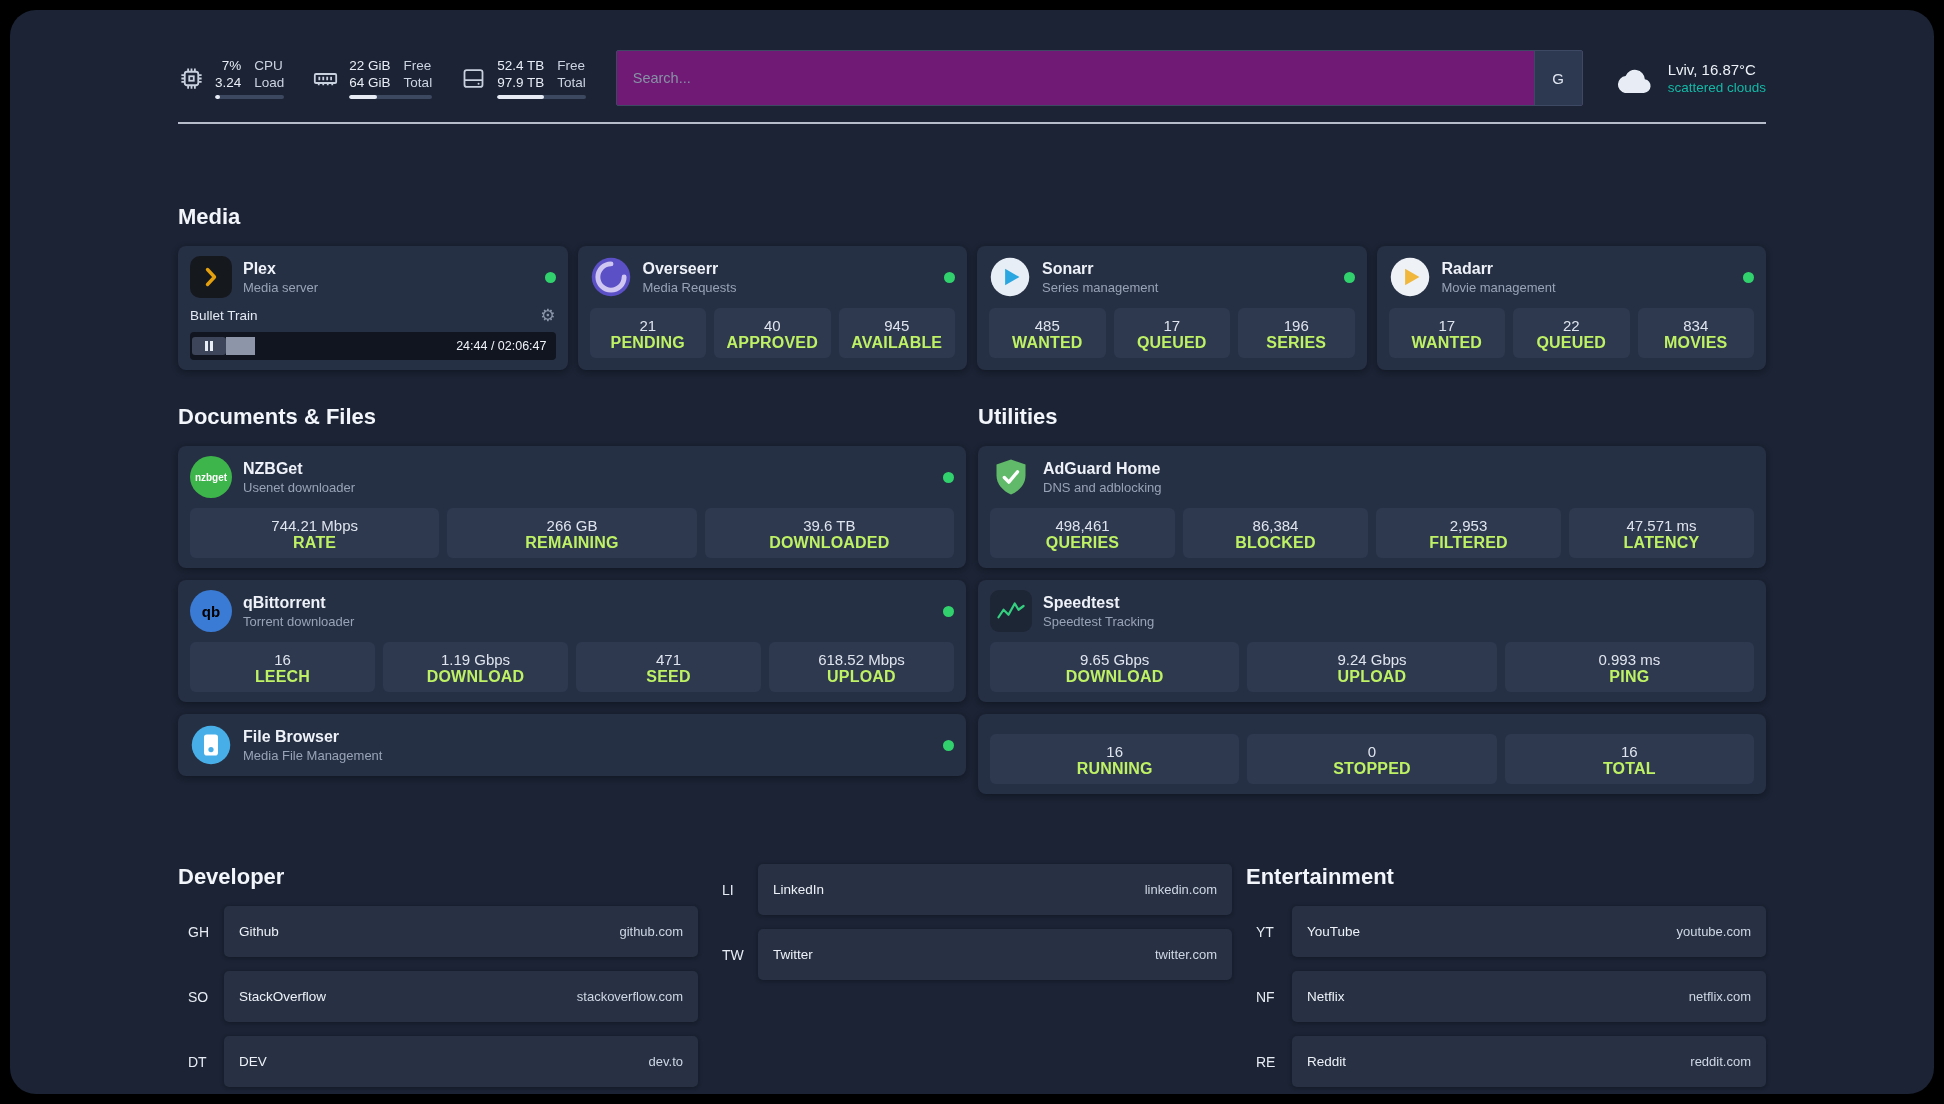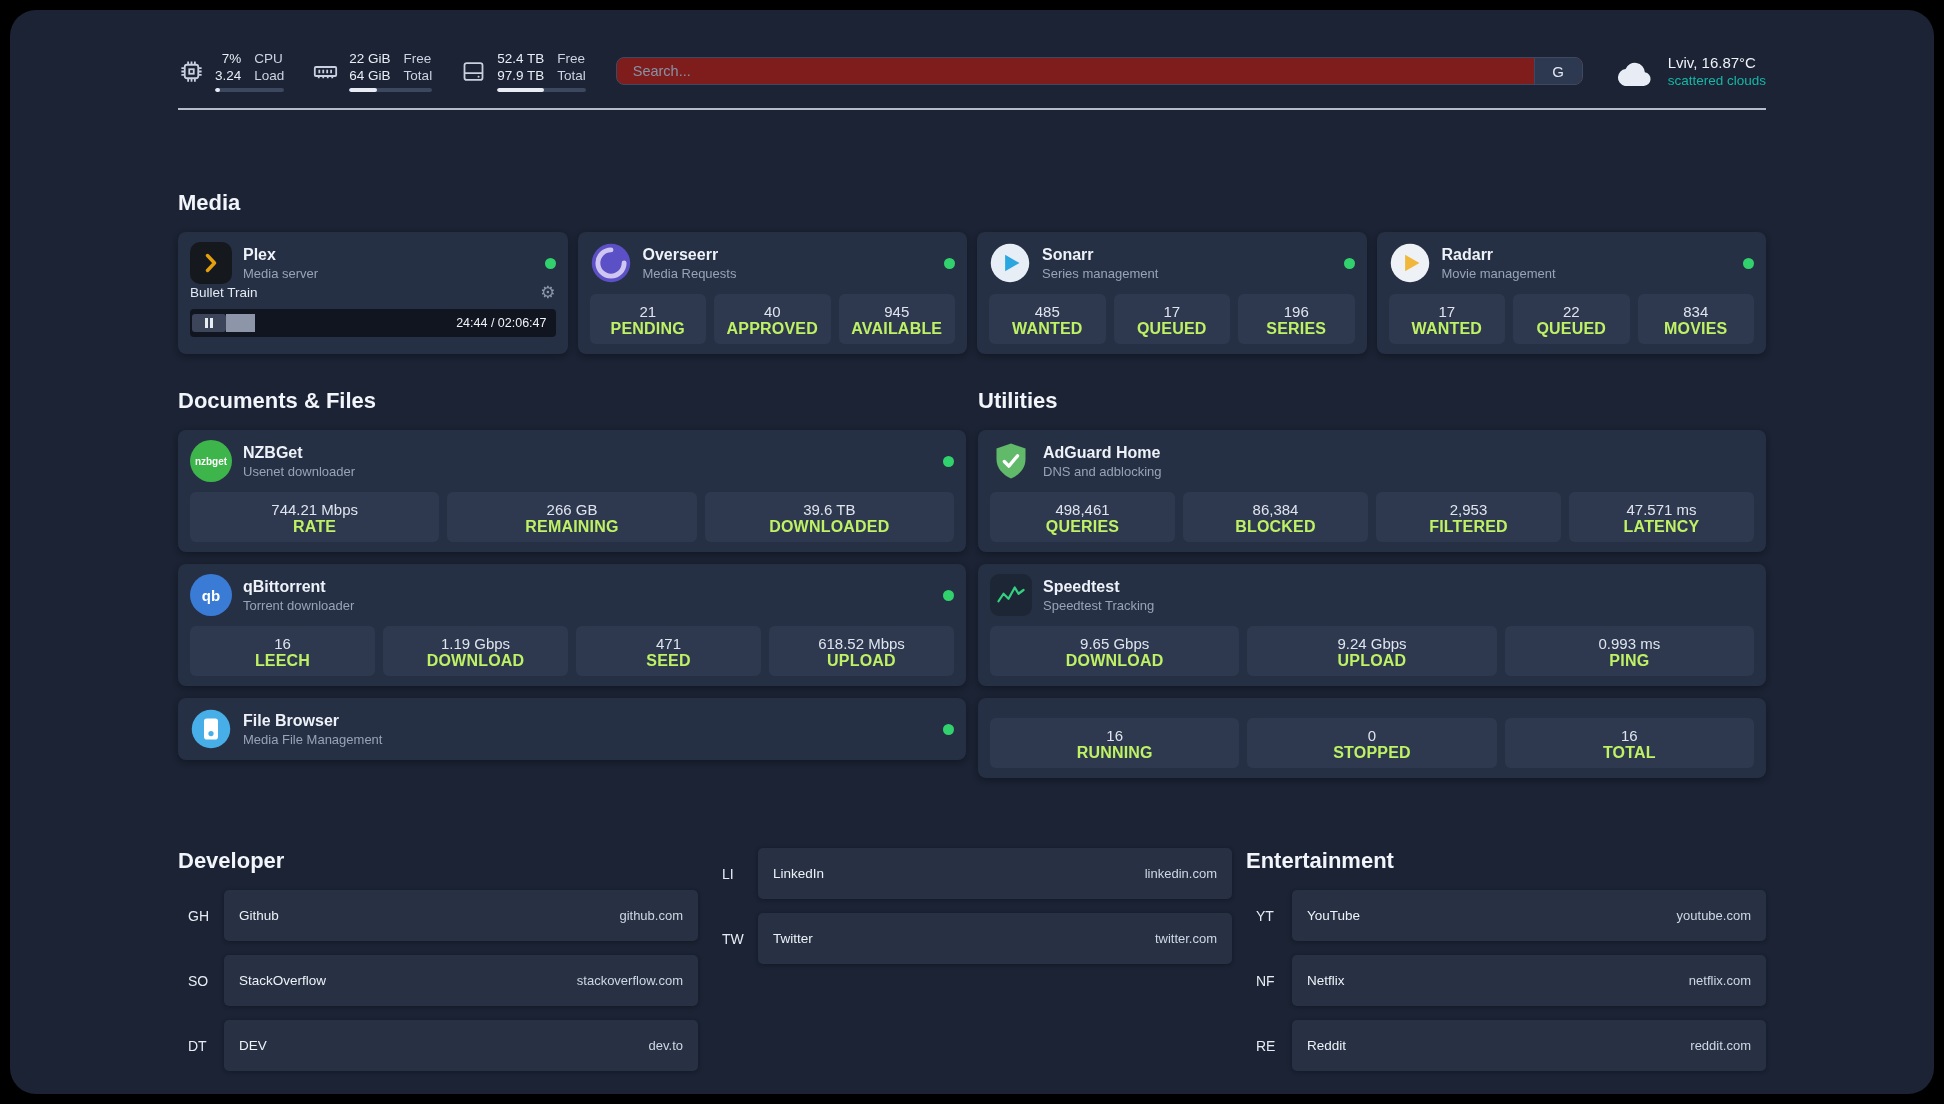--- a/index.html
+++ b/index.html
@@ -15,21 +15,21 @@
   .topbar{display:flex;align-items:center;}
   .metrics{display:flex;gap:28px;align-items:center;}
   .metric{display:flex;gap:10px;align-items:center;}
   .sys-icon svg{width:27px;height:27px;display:block;}
   .m-grid{display:grid;grid-template-columns:auto auto;column-gap:13px;font-size:13.5px;line-height:17px;}
   .m-val{text-align:right;color:#e9eef6;}
   .m-lab{color:#ccd4e2;}
   .m-bar{height:4px;border-radius:2px;background:#3c4760;margin-top:4px;overflow:hidden;}
   .m-fill{display:block;height:100%;background:#e7ecf4;border-radius:2px;}
 
-  .search{flex:1;display:flex;margin:0 30px;height:28px;border:1px solid #3d4963;border-radius:8px;background:#7f1d1d;overflow:hidden;}
+  .search{flex:1;display:flex;margin:0 30px;height:56px;border:1px solid #3d4963;border-radius:2px;background:#701a75;overflow:hidden;}
   .search-input{flex:1;background:transparent;border:0;outline:none;color:#dfe5ee;font-size:14.5px;padding:0 16px;font-family:inherit;}
   .search-input::placeholder{color:#8792a6;}
   .search-btn{width:48px;border:0;border-left:1px solid #3d4963;background:#2d3951;color:#e2e8f1;font-size:15px;cursor:pointer;font-family:inherit;}
 
   .weather{display:flex;align-items:center;gap:13px;cursor:pointer;}
   .cloud svg{width:42px;height:32px;display:block;}
   .w-loc{font-size:15px;color:#eef2f8;line-height:19px;}
   .w-cond{font-size:13.5px;color:#14b8a6;line-height:17px;}
 
   .divider{margin-top:16px;border-bottom:2px solid rgba(225,232,243,.78);}
@@ -49,35 +49,35 @@
   .card-name{font-size:16px;font-weight:600;color:#eef2f8;line-height:20px;}
   .card-sub{font-size:13px;color:#99a3b7;line-height:17px;}
   .status-dot{width:11px;height:11px;border-radius:50%;background:#31d26d;margin-left:auto;flex:none;}
 
   .stats{display:flex;gap:8px;margin-top:10px;}
   .stat{flex:1;background:#2e3950;border-radius:6px;text-align:center;padding:8px 4px 7px;}
   .stat-value{font-size:15px;color:#dfe5ee;line-height:19px;}
   .stat-label{font-size:16px;font-weight:700;color:#bef264;line-height:16px;letter-spacing:.2px;}
 
   
-  .player{margin-top:0;}
+  .player{margin-top:9px;}
   .player-top{display:flex;align-items:center;justify-content:space-between;font-size:13.5px;color:#e3e9f2;}
   .gear{color:#8b96aa;font-size:17px;line-height:1;cursor:pointer;}
   .player-strip{margin-top:8px;height:28px;background:#11151f;border-radius:4px;display:flex;align-items:center;padding:2px;}
   .pause-btn{width:34px;height:18px;background:#3d455a;border:0;border-radius:3px;display:flex;align-items:center;justify-content:center;cursor:pointer;flex:none;}
   .pause-glyph{width:8px;height:10px;border-left:3px solid #e9edf4;border-right:3px solid #e9edf4;}
   .player-track{flex:1;height:18px;overflow:hidden;}
   .player-fill{display:block;height:100%;background:#8d95a8;}
   .player-time{font-size:12.5px;color:#f0f3f8;padding:0 7px;flex:none;}
 
   
   .icon-plex{border-radius:10px;background:#15181d;}
   .icon-overseerr{background:transparent;}
   .icon-nzbget{background:#3db54a;color:#fff;font-size:10px;font-weight:700;}
-  .icon-qb{background:#3a7bd5;color:#ffffff;font-size:15px;}
+  .icon-qb{background:#3a7bd5;color:#000000;font-size:15px;}
   .icon-speedtest,.icon-portainer{border-radius:9px;background:#1d2635;}
 
   
   .bookmarks{display:grid;grid-template-columns:1fr 1fr 1fr;gap:14px;margin-top:70px;align-items:start;}
   .bm-rows{display:flex;flex-direction:column;gap:14px;}
   .bm-row{display:flex;align-items:center;cursor:pointer;}
   .bm-abbr{width:46px;flex:none;font-size:14px;color:#e7ecf4;padding-left:10px;}
   .bm-pill{flex:1;display:flex;align-items:center;height:51px;background:#273143;border-radius:5px;padding:0 15px;box-shadow:0 1px 4px rgba(0,0,0,.3);}
   .bm-name{font-size:13.5px;color:#eef2f8;}
   .bm-url{margin-left:auto;font-size:13px;color:#cfd7e4;}

